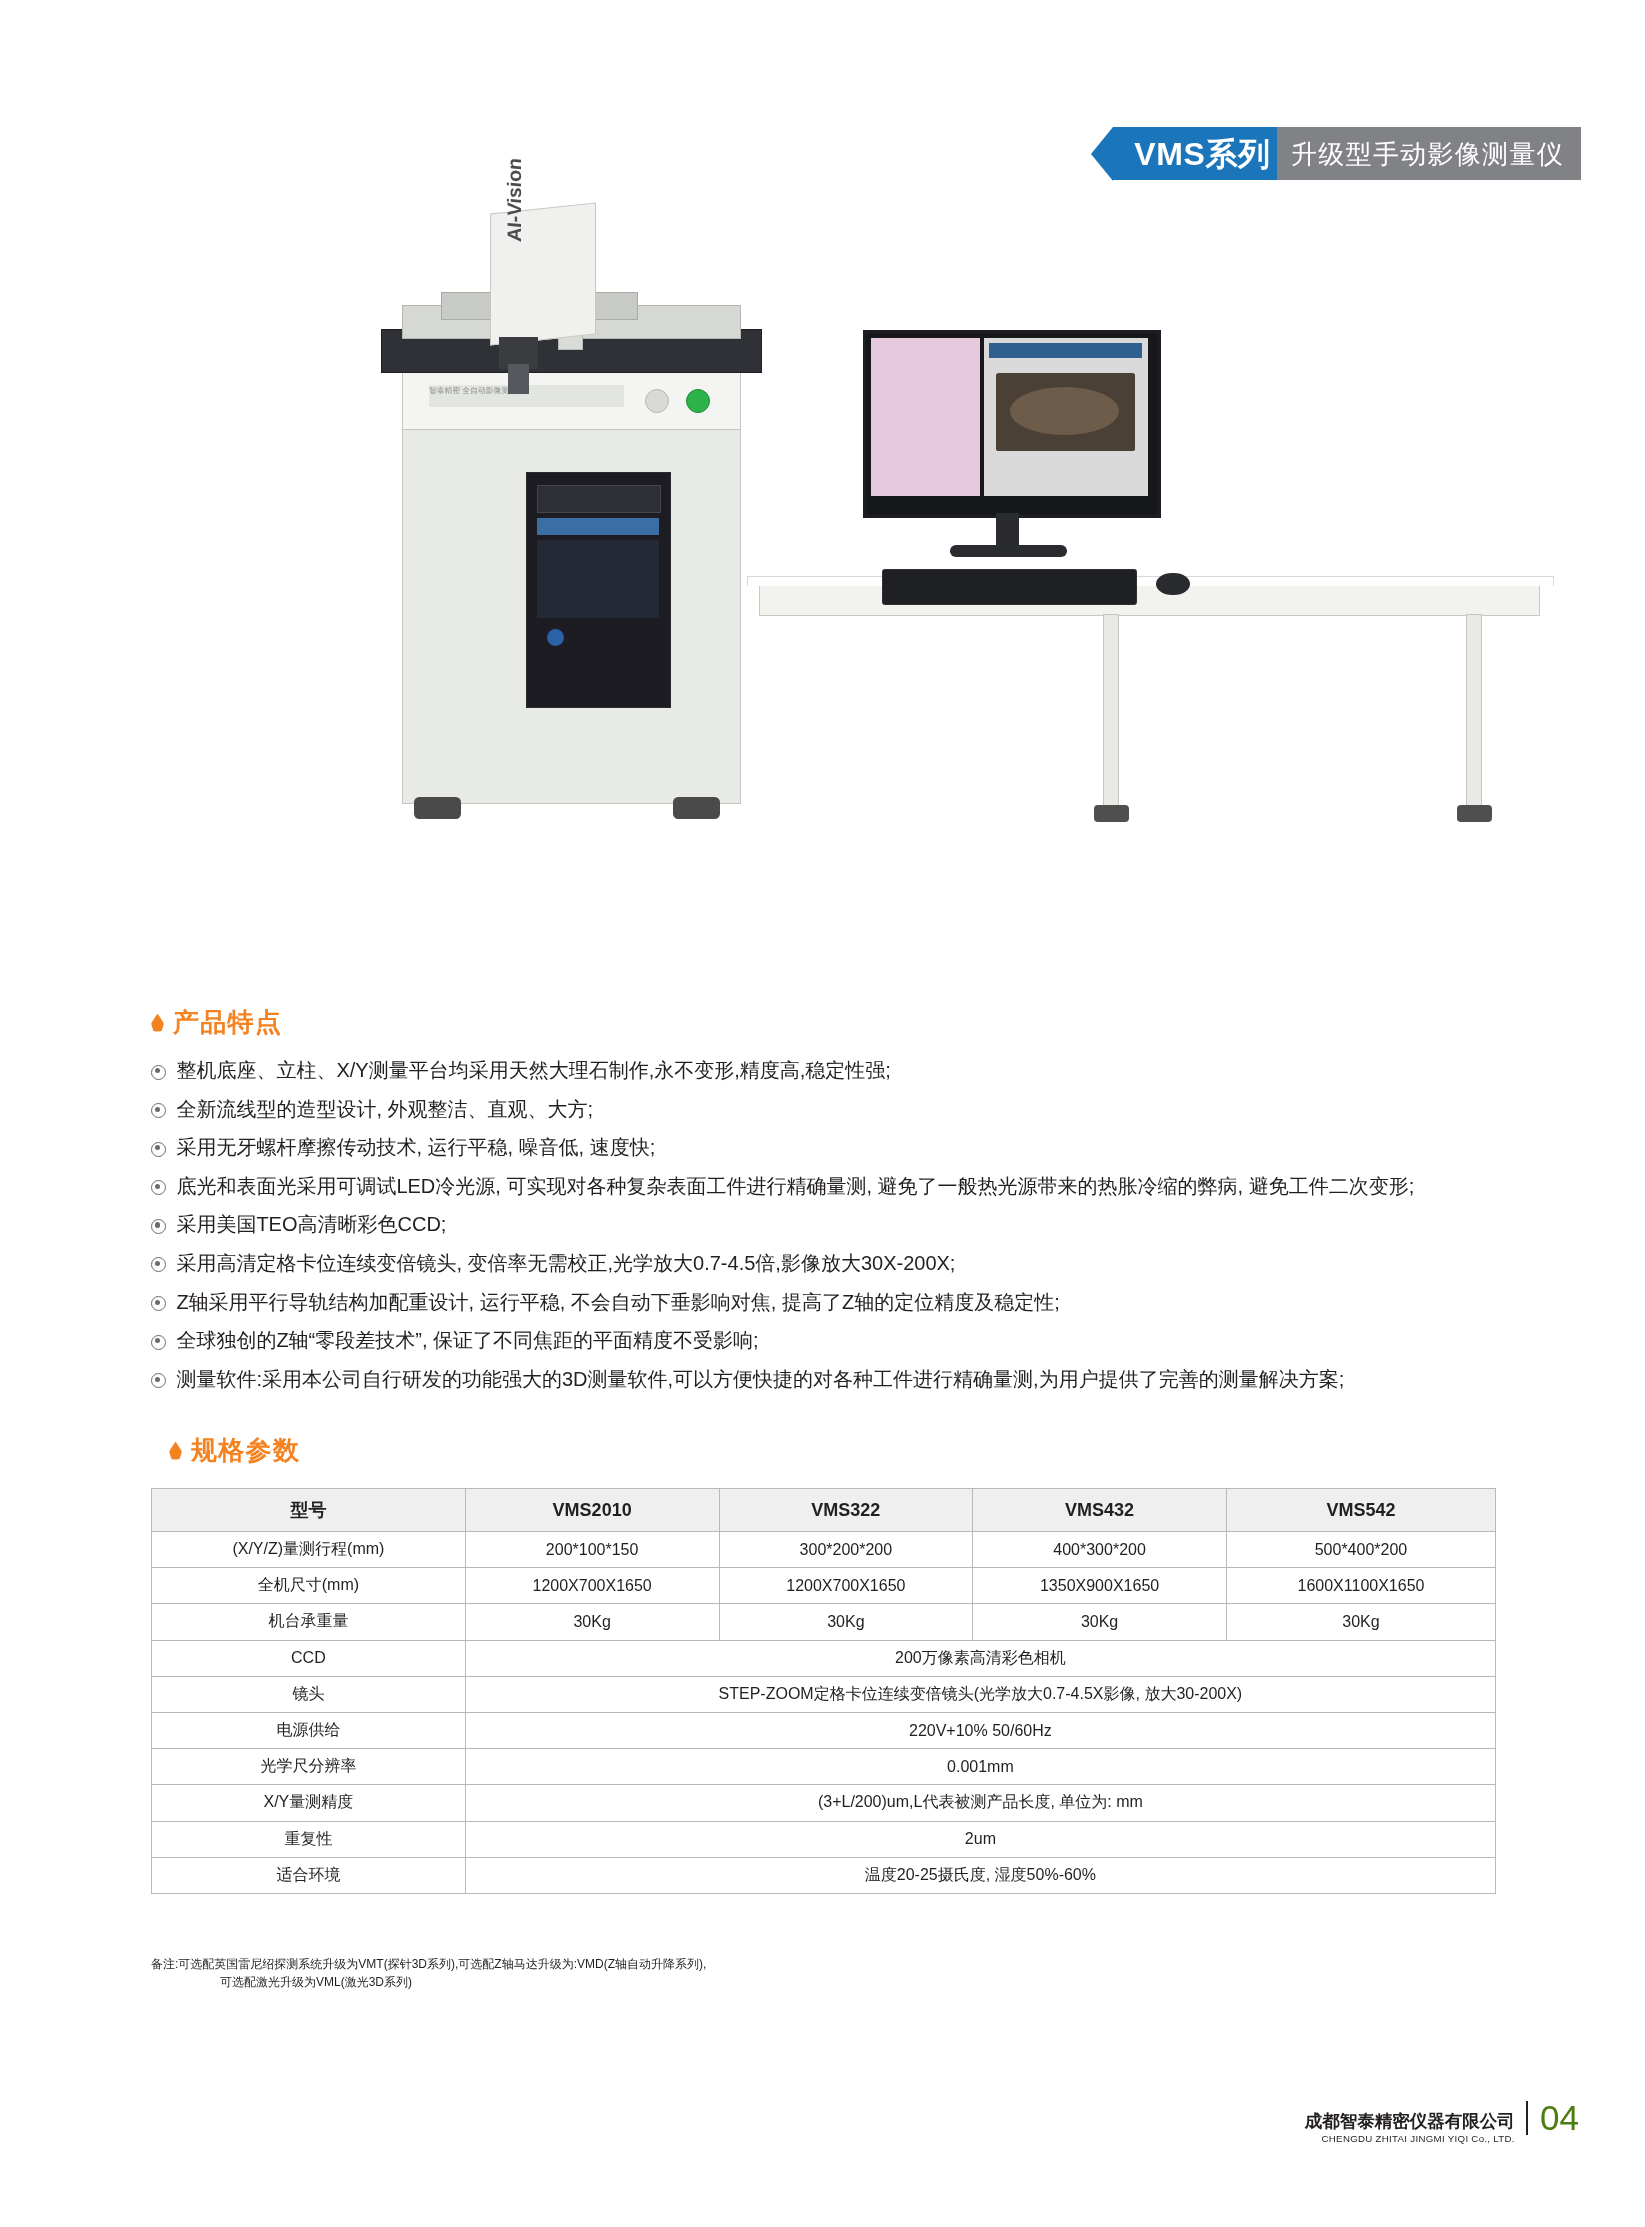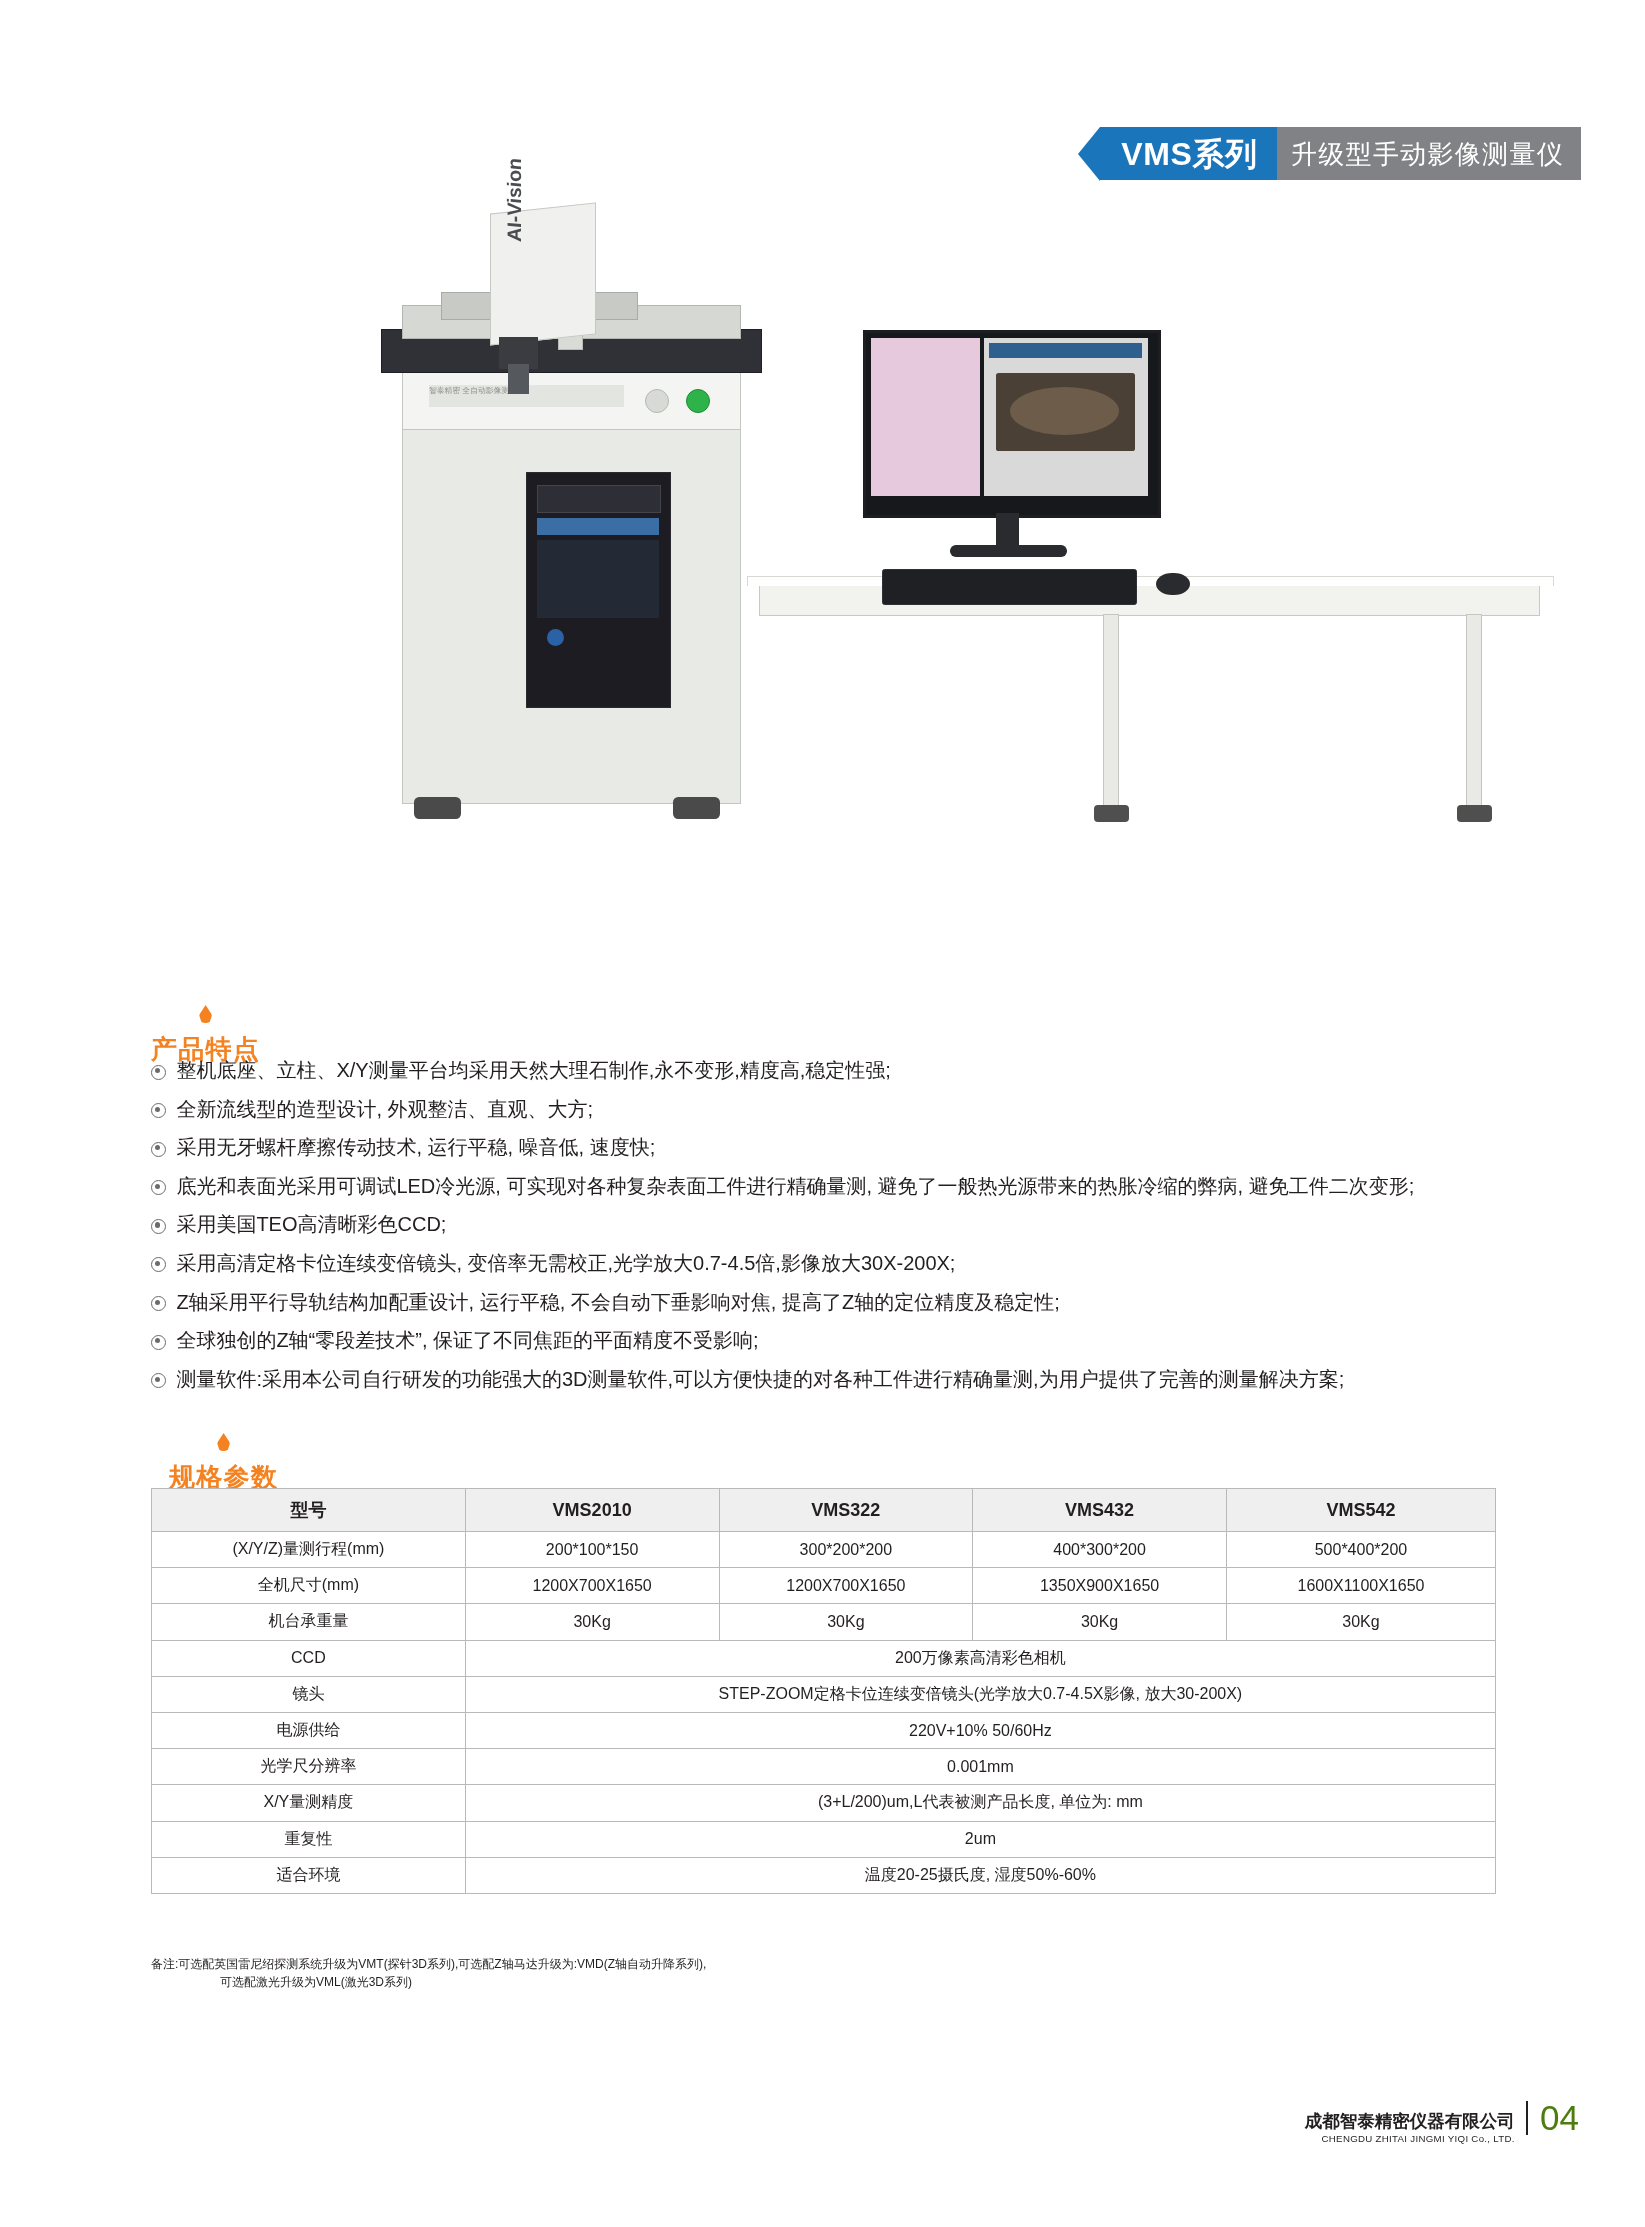--- a/index.html
+++ b/index.html
@@ -26,21 +26,21 @@
     height: 53px;
   }
   .header-banner .blue {
     background: #1b75bb;
     color: #ffffff;
     font-size: 32px;
     font-weight: bold;
     letter-spacing: 0.6px;
     display: flex;
     align-items: center;
-    padding: 0 19px 0 21px;
+    padding: 0 6px 0 21px;
     line-height: 1;
     position: relative;
   }
   .header-banner .blue::before{
     content:"";
     position:absolute;
     left:-22px;
     top:0;
     border-top: 27px solid transparent;
     border-bottom: 27px solid transparent;
@@ -225,21 +225,20 @@
   .mouse{position:absolute;left:793px;top:365px;width:34px;height:22px;border-radius:17px/11.7px;background:#2a2b2f;}
   
   .m-foot{position:absolute;width:47px;height:22px;background:#4a4a4a;border-radius:5.2px;}
 
   
   .section-title {
     position: absolute;
     display: flex;
     align-items: center;
     gap: 9px;
-    flex-direction: column;
   }
   .section-title .drop {
     width: 13px;
     height: 18px;
     background: #f58220;
     border-radius: 50% 50% 50% 50% / 70% 70% 30% 30%;
     transform: rotate(-0deg);
     clip-path: polygon(50% 0%, 100% 55%, 80% 100%, 20% 100%, 0% 55%);
   }
   .section-title .t {

